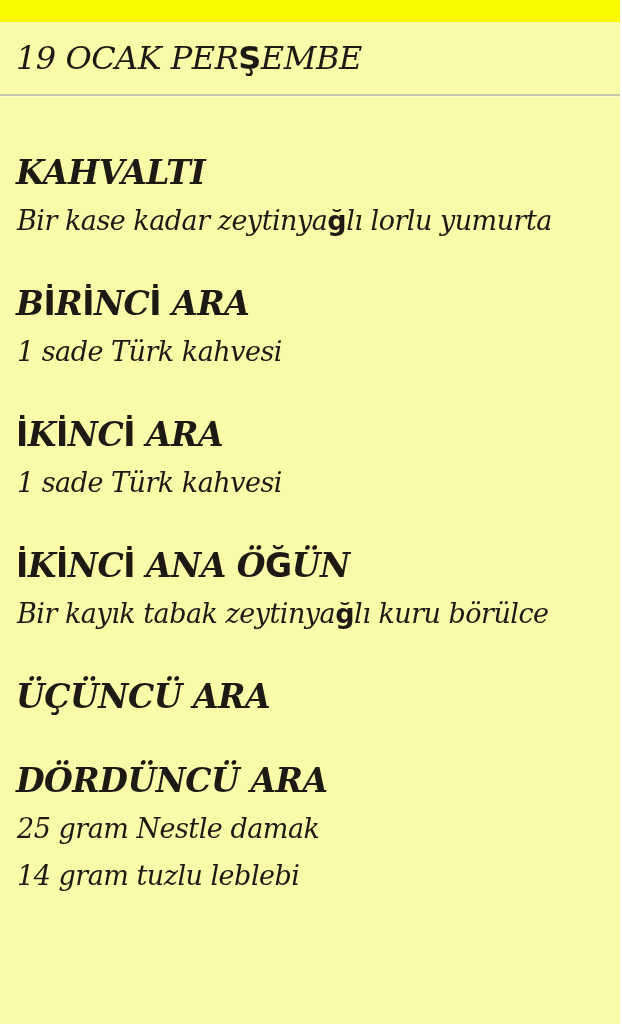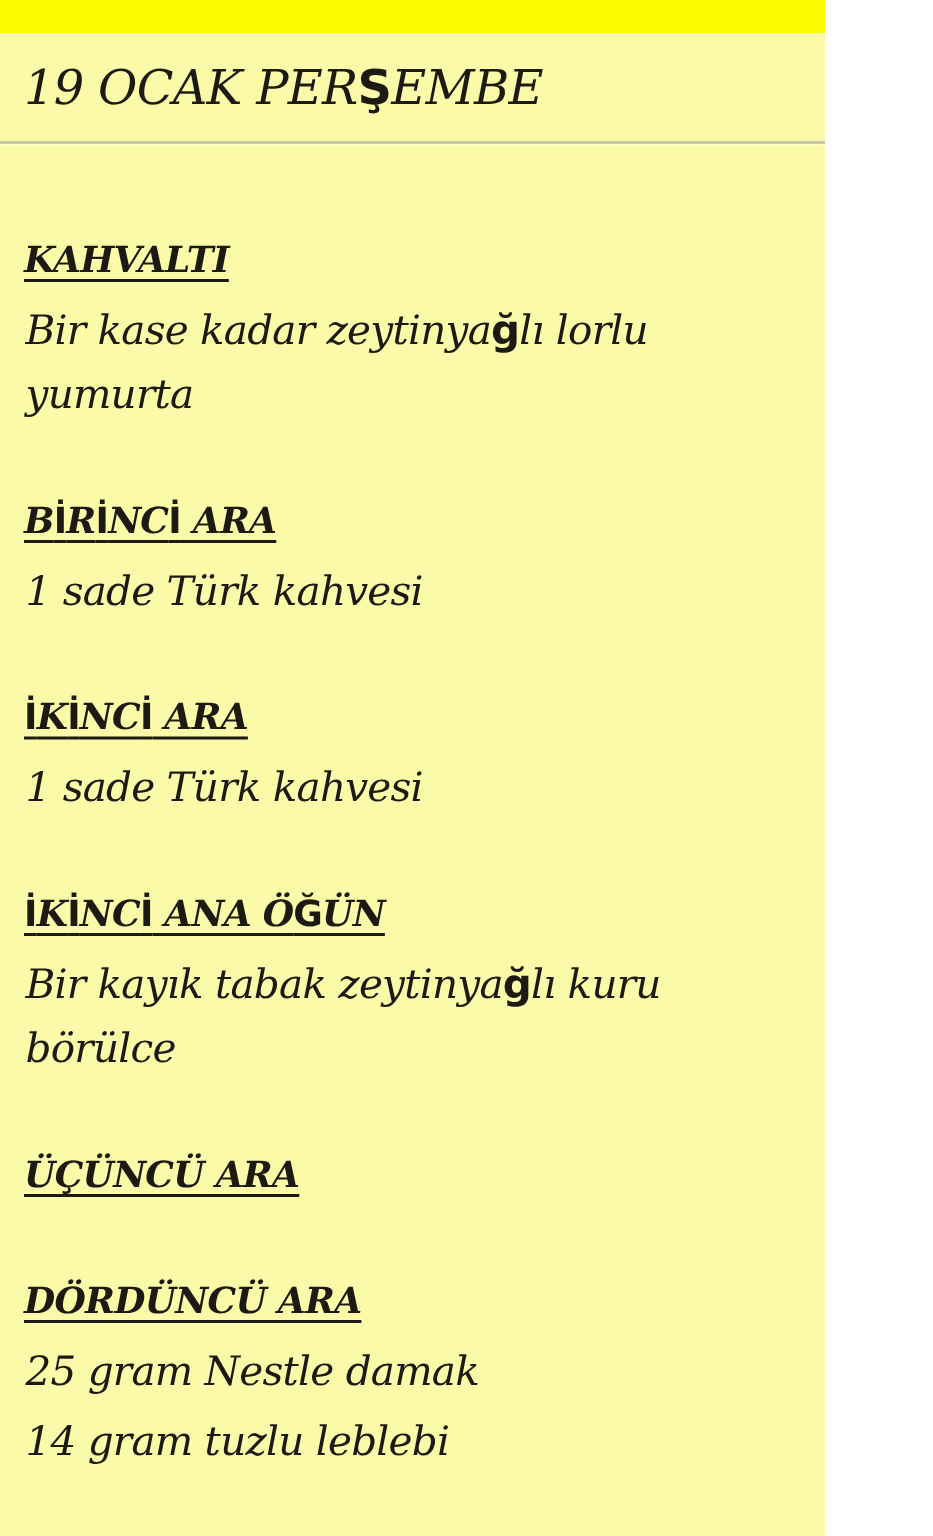--- a/index.html
+++ b/index.html
@@ -1,21 +1,21 @@
 <!DOCTYPE html>
 <html style="--top-bar: #FBFB00; --background: #FAFAA8; --divider: #C6C6AA; --text: #1C1A12;"><head>
 <meta charset="utf-8">
 <style>
   html, body {
     margin: 0;
     padding: 0;
   }
   .page {
     position: relative;
-    width: 550px;
+    width: 620px;
     height: 1024px;
     background: var(--background, #FAFAA8);
     overflow: hidden;
     font-family: "DejaVu Serif", serif;
     color: var(--text, #1C1A12);
   }
   .top-bar {
     height: 22px;
     width: 100%;
     background: var(--top-bar, #FBFB00);
@@ -40,26 +40,25 @@
     margin-right: -18px;
   }
   .section {
     margin-top: 40px;
   }
   .section.first {
     margin-top: 54px;
   }
   .section-title {
     margin: 0;
-    font-size: 24px;
+    font-size: 33px;
     font-weight: bold;
     font-style: italic;
     letter-spacing: -0.5px;
     line-height: 44px;
-    text-decoration: underline;
     text-decoration-thickness: 2px;
     text-underline-offset: 5px;
   }
   .section-item {
     margin: 1px;
     margin-top: 4px;
     font-size: 27px;
     font-style: italic;
     letter-spacing: -0.5px;
     line-height: 43px;

